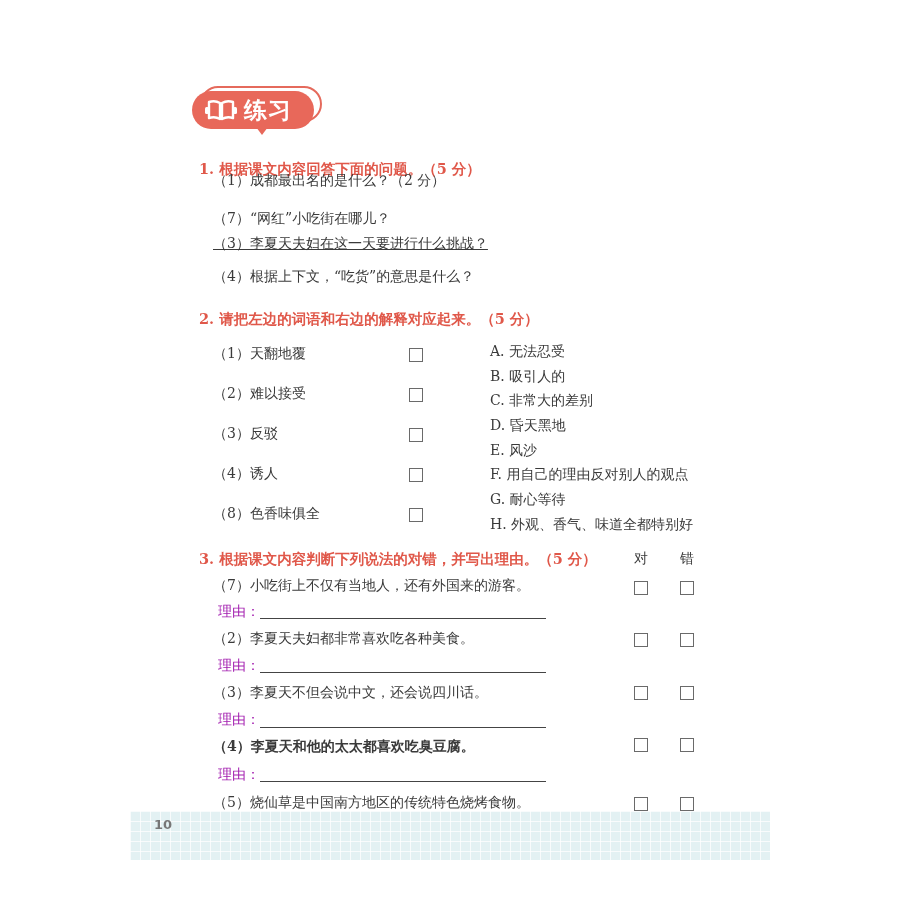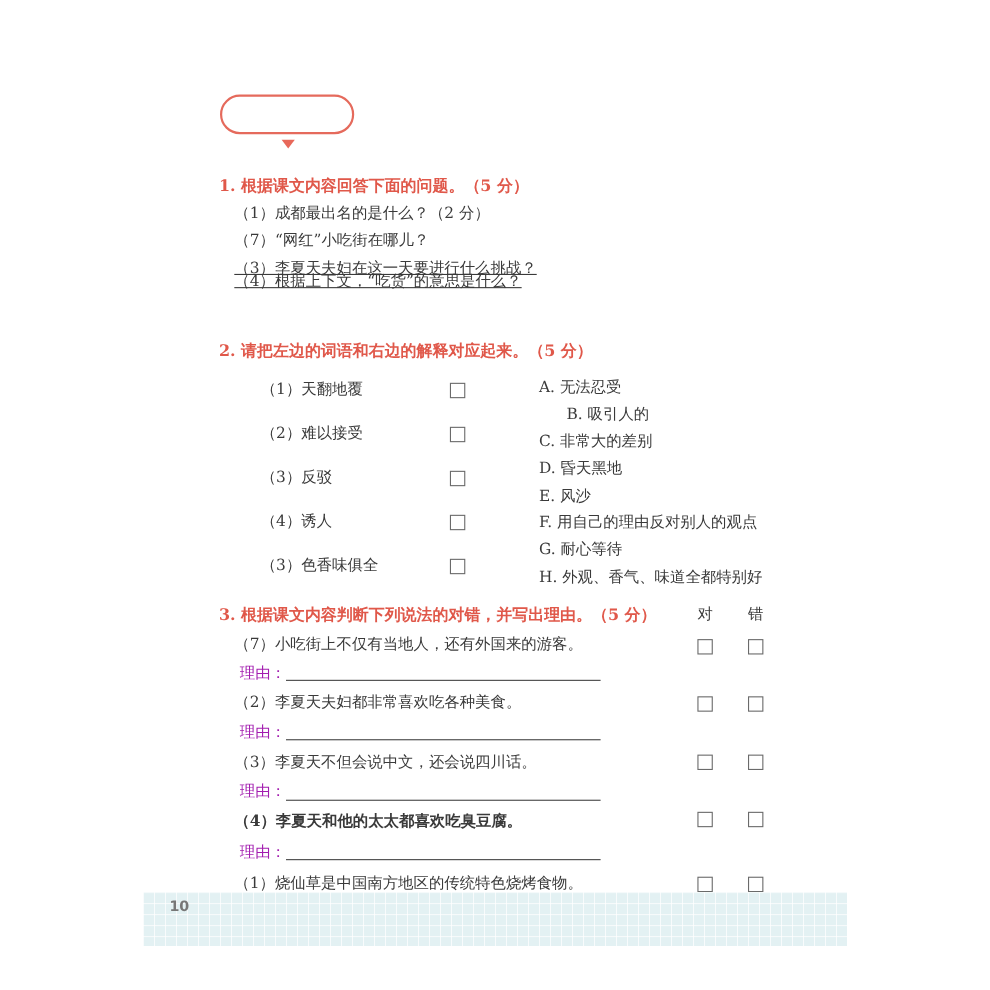--- a/index.html
+++ b/index.html
@@ -9,21 +9,21 @@
   .badge { position: absolute; left: 192px; top: 86px; width: 130px; height: 48px; }
   .badge-outline { position: absolute; left: 8px; top: 0; width: 122px; height: 36px; border: 2px solid #e56a5c; border-radius: 20px; }
   .badge-fill { position: absolute; left: 0; top: 5px; width: 122px; height: 38px; background: #e8685a; border-radius: 19px; display: flex; align-items: center; padding-left: 12px; }
   .badge-tail { position: absolute; left: 64px; top: 41px; width: 0; height: 0; border-left: 6px solid transparent; border-right: 6px solid transparent; border-top: 8px solid #e8685a; }
   .badge-icon { width: 34px; height: 24px; margin-right: 6px; }
   .badge-title { color: #ffffff; font-family: "DejaVu Sans", "Liberation Sans", sans-serif; font-weight: bold; font-size: 23px; letter-spacing: 1px; }
 
   .heading { position: absolute; left: 199px; color: #e0584a; font-weight: bold; font-size: 14.5px; white-space: nowrap; }
   .q1-item { position: absolute; left: 213px; font-size: 14px; white-space: nowrap; color: #3a3a3a; }
 
-  .q2-term { position: absolute; left: 213px; font-size: 14px; white-space: nowrap; color: #3a3a3a; margin-left: 24px; }
+  .q2-term { position: absolute; left: 213px; font-size: 14px; white-space: nowrap; color: #3a3a3a; }
   .cb { position: absolute; width: 14px; height: 14px; border: 1px solid #6a6a6a; background: #fff; }
   .q2-opt { position: absolute; left: 490px; font-size: 14px; white-space: nowrap; color: #3a3a3a; }
 
   .col-head { position: absolute; font-size: 14px; color: #3a3a3a; }
   .q3-stmt { position: absolute; left: 213px; font-size: 14px; white-space: nowrap; color: #3a3a3a; }
   .reason-label { position: absolute; left: 218px; font-size: 14px; color: #a21caf; }
   .reason-line { position: absolute; left: 260px; width: 286px; height: 0; border-bottom: 1.3px solid #444; }
 
   .footer { position: absolute; left: 130px; top: 811px; width: 640px; height: 49px;
     background-color: #e3f1f3;
@@ -31,45 +31,54 @@
       linear-gradient(to right, rgba(255,255,255,0.75) 1px, transparent 1px),
       linear-gradient(to bottom, rgba(255,255,255,0.75) 1px, transparent 1px);
     background-size: 10px 10px; font-weight: bold; }
   .page-num { position: absolute; left: 24px; top: 6px; font-family: "DejaVu Sans", "Liberation Sans", sans-serif; font-size: 13px; color: #777; }
 </style>
 </head>
 <body>
 
 <div class="badge">
   <div class="badge-outline"></div>
+  <div class="badge-fill">
+    <svg class="badge-icon" viewBox="0 0 34 24">
+      <path d="M5 4 Q11 2 16 5 L16 21 Q11 18 5 20 Z" fill="none" stroke="#fff" stroke-width="2.4" stroke-linejoin="round"></path>
+      <path d="M29 4 Q23 2 18 5 L18 21 Q23 18 29 20 Z" fill="none" stroke="#fff" stroke-width="2.4" stroke-linejoin="round"></path>
+      <rect x="1" y="9" width="4" height="7" rx="1.5" fill="#fff"></rect>
+      <rect x="29" y="9" width="4" height="7" rx="1.5" fill="#fff"></rect>
+    </svg>
+    <span class="badge-title">练习</span>
+  </div>
   <div class="badge-tail"></div>
 </div>
 
 <div class="heading" style="top:160px;">1. 根据课文内容回答下面的问题。（5 分）</div>
-<div class="q1-item" style="top:185px;">（1）成都最出名的是什么？（2 分）</div>
+<div class="q1-item" style="top:172px;">（1）成都最出名的是什么？（2 分）</div>
 <div class="q1-item" style="top:210px;">（7）“网红”小吃街在哪儿？</div>
 <div class="q1-item" style="top:235px;text-decoration:underline;">（3）李夏天夫妇在这一天要进行什么挑战？</div>
-<div class="q1-item" style="top:247px;text-decoration:underline;">（4）根据上下文，“吃货”的意思是什么？</div>
+<div class="q1-item" style="top:268px;">（4）根据上下文，“吃货”的意思是什么？</div>
 
 <div class="heading" style="top:310px;">2. 请把左边的词语和右边的解释对应起来。（5 分）</div>
 
 <div class="q2-term" style="top:345px;">（1）天翻地覆</div>
 <div class="q2-term" style="top:385px;text-align:center;">（2）难以接受</div>
 <div class="q2-term" style="top:425px;">（3）反驳</div>
 <div class="q2-term" style="top:465px;">（4）诱人</div>
-<div class="q2-term" style="top:505px;">（3）色香味俱全</div>
+<div class="q2-term" style="top:505px;">（8）色香味俱全</div>
 
 <div class="cb" style="left:409px; top:348px;"></div>
 <div class="cb" style="left:409px; top:388px;"></div>
 <div class="cb" style="left:409px; top:428px;"></div>
 <div class="cb" style="left:409px; top:468px;"></div>
 <div class="cb" style="left:409px; top:508px;"></div>
 
 <div class="q2-opt" style="top:343px;">A. 无法忍受</div>
-<div class="q2-opt" style="top:368px;margin-left:25px;">B. 吸引人的</div>
+<div class="q2-opt" style="top:368px;">B. 吸引人的</div>
 <div class="q2-opt" style="top:392px;">C. 非常大的差别</div>
 <div class="q2-opt" style="top:417px;">D. 昏天黑地</div>
 <div class="q2-opt" style="top:442px;">E. 风沙</div>
 <div class="q2-opt" style="top:466px;">F. 用自己的理由反对别人的观点</div>
 <div class="q2-opt" style="top:491px;">G. 耐心等待</div>
 <div class="q2-opt" style="top:516px;">H. 外观、香气、味道全都特别好</div>
 
 <div class="heading" style="top:550px;">3. 根据课文内容判断下列说法的对错，并写出理由。（5 分）</div>
 <div class="col-head" style="left:634px; top:550px;">对</div>
 <div class="col-head" style="left:680px; top:550px;">错</div>
@@ -91,21 +100,21 @@
 <div class="cb" style="left:680px; top:686px;"></div>
 <div class="reason-label" style="top:711px;">理由：</div>
 <div class="reason-line" style="top:727px;"></div>
 
 <div class="q3-stmt" style="top:738px;font-weight:bold;">（4）李夏天和他的太太都喜欢吃臭豆腐。</div>
 <div class="cb" style="left:634px; top:738px;"></div>
 <div class="cb" style="left:680px; top:738px;"></div>
 <div class="reason-label" style="top:766px;">理由：</div>
 <div class="reason-line" style="top:781px;"></div>
 
-<div class="q3-stmt" style="top:794px;">（1）烧仙草是中国南方地区的传统特色烧烤食物。</div>
+<div class="q3-stmt" style="top:794px;">（5）烧仙草是中国南方地区的传统特色烧烤食物。</div>
 <div class="cb" style="left:634px; top:797px;"></div>
 <div class="cb" style="left:680px; top:797px;"></div>
 <div class="reason-label" style="top:822px;">理由：</div>
 <div class="reason-line" style="top:837px;"></div>
 
 <div class="footer">
   <span class="page-num">10</span>
 </div>
 
 </body></html>

